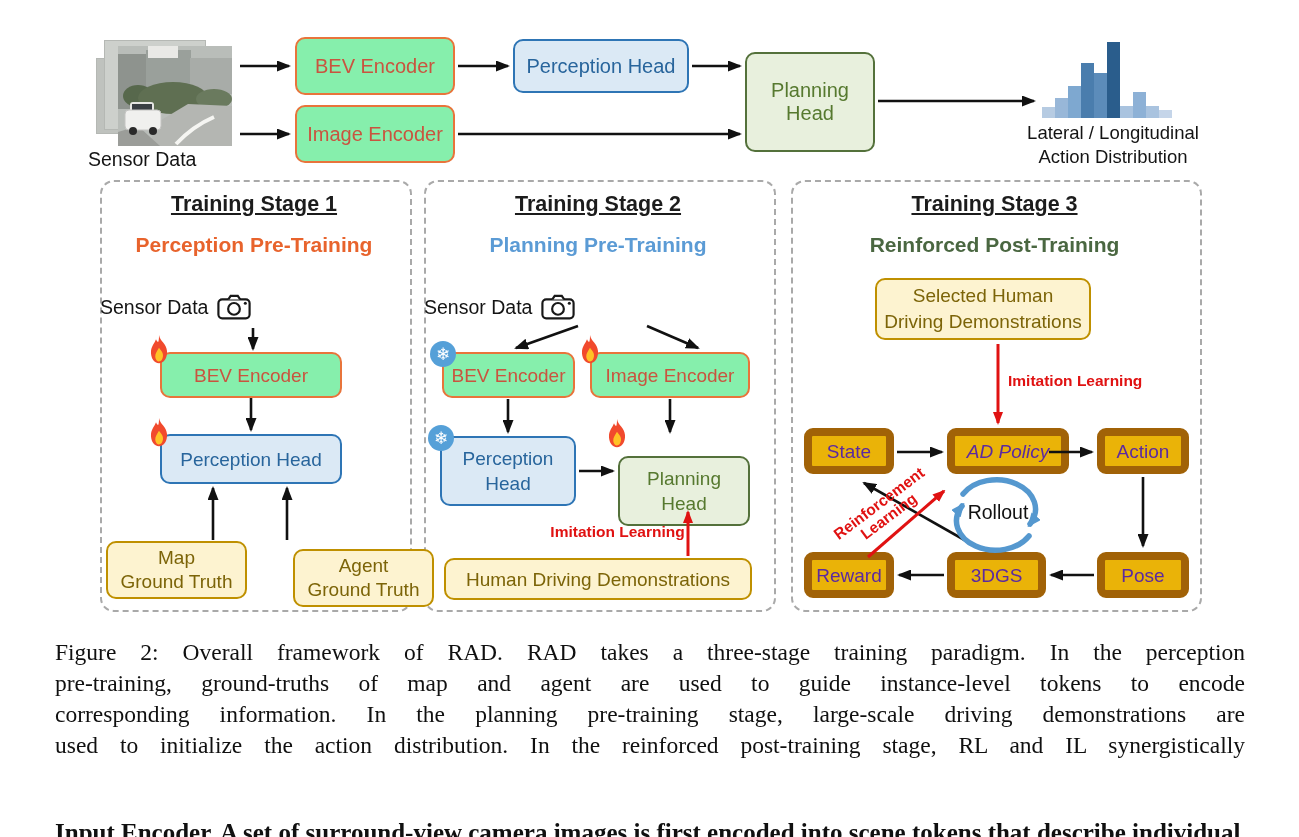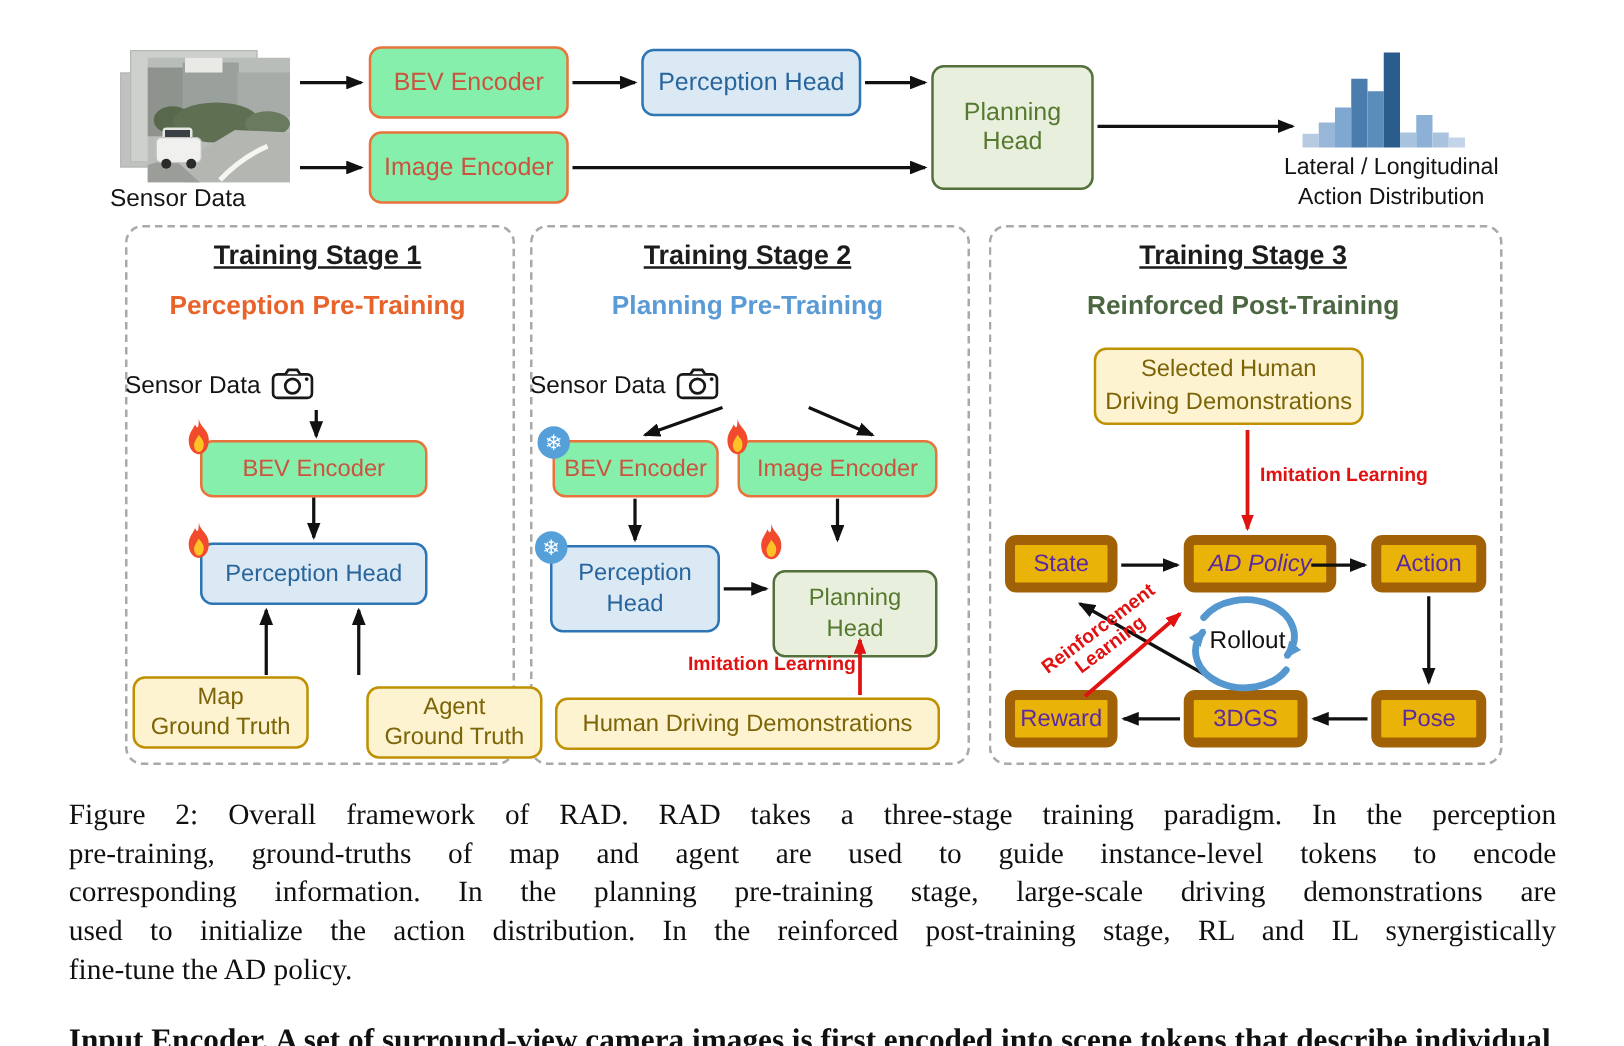--- a/index.html
+++ b/index.html
@@ -202,20 +202,19 @@
       <path d="M963,494 A 36,27 0 0 1 1030,524" marker-end="url(#mu)"></path>
       <path d="M1029,536 A 36,27 0 0 1 962,506" marker-end="url(#mu)"></path>
     </g>
   </svg>
 
   <div class="abs" style="left:55px;top:637px;width:1190px;z-index:4;">
     <div class="caption-line">Figure 2: Overall framework of RAD. RAD takes a three-stage training paradigm. In the perception</div>
     <div class="caption-line">pre-training, ground-truths of map and agent are used to guide instance-level tokens to encode</div>
     <div class="caption-line">corresponding information. In the planning pre-training stage, large-scale driving demonstrations are</div>
     <div class="caption-line">used to initialize the action distribution. In the reinforced post-training stage, RL and IL synergistically</div>
-    <div class="caption-line last">fine-tune the AD policy.</div>
   </div>
 
   <div id="partial">
     <b>Input Encoder.</b><span> A set of surround-view camera images is first encoded into scene tokens that describe individual</span>
   </div>
 
 </div>
 
 </body></html>

